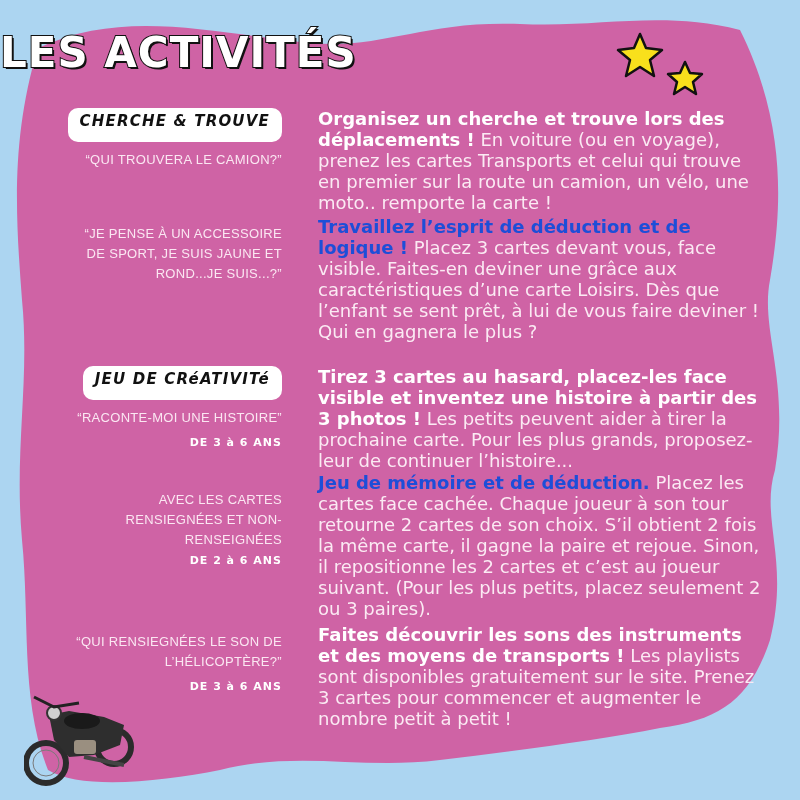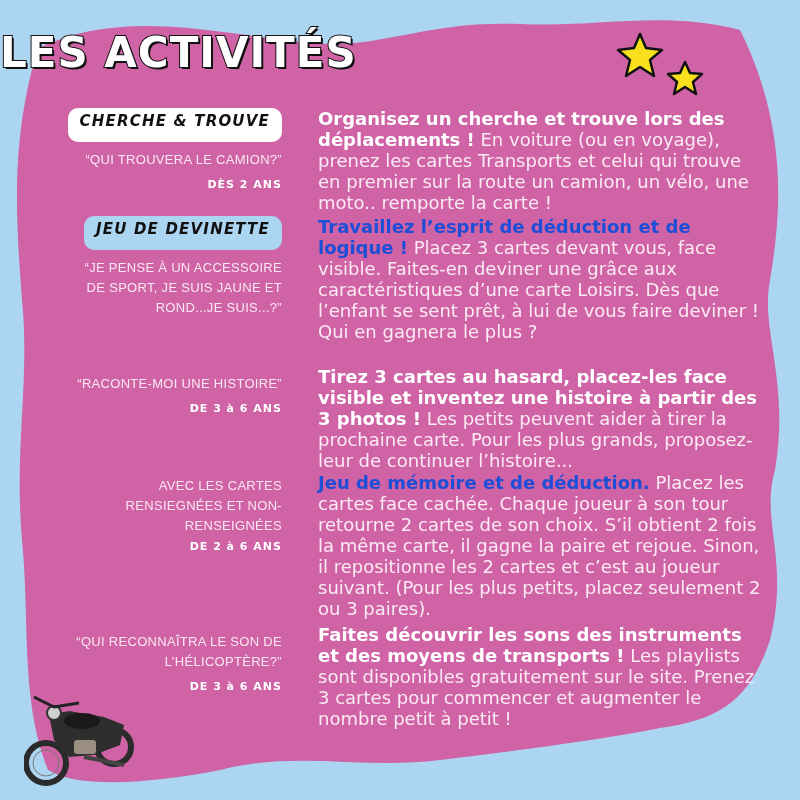--- a/index.html
+++ b/index.html
@@ -37,52 +37,51 @@
   <g stroke="#111" stroke-width="2.5" stroke-linejoin="round" fill="#f8e01c">
     <polygon points="28,4 34,18 50,20 38,30 42,46 28,37 14,46 18,30 6,20 22,18"></polygon>
     <polygon points="73,32 78,43 90,44 81,52 84,64 73,57 62,64 65,52 56,44 68,43"></polygon>
   </g>
 </svg>
 
 <div class="row" style="top:108px">
   <div class="left">
     <span class="tag white">CHERCHE &amp; TROUVE</span>
     <div class="quote">“QUI TROUVERA LE CAMION?”</div>
-    <div class="age">DÈS 2 ANS</div>
   </div>
   <div class="right"><b>Organisez un cherche et trouve lors des déplacements !</b><span> En voiture (ou en voyage), prenez les cartes Transports et celui qui trouve en premier sur la route un camion, un vélo, une moto.. remporte la carte !</span></div>
 </div>
 
 <div class="row" style="top:216px">
   <div class="left">
-    <span class="tag blue">JEU DE DEVINETTE</span>
     <div class="quote" style="width:220px;margin-left:auto">“JE PENSE À UN ACCESSOIRE DE SPORT, JE SUIS JAUNE ET ROND...JE SUIS...?”</div>
   </div>
   <div class="right"><b class="blue">Travaillez l’esprit de déduction et de logique !</b><span> Placez 3 cartes devant vous, face visible. Faites-en deviner une grâce aux caractéristiques d’une carte Loisirs. Dès que l’enfant se sent prêt, à lui de vous faire deviner ! Qui en gagnera le plus ?</span></div>
 </div>
 
 <div class="row" style="top:366px">
   <div class="left">
+    <span class="tag white">JEU DE CRéATIVITé</span>
     <div class="quote">“RACONTE-MOI UNE HISTOIRE”</div>
     <div class="age">DE 3 à 6 ANS</div>
   </div>
   <div class="right"><b>Tirez 3 cartes au hasard, placez-les face visible et inventez une histoire à partir des 3 photos !</b><span> Les petits peuvent aider à tirer la prochaine carte. Pour les plus grands, proposez-leur de continuer l’histoire...</span></div>
 </div>
 
 <div class="row" style="top:472px">
   <div class="left">
-    <div class="quote" style="width:210px;margin-left:auto;margin-top:4px">AVEC LES CARTES RENSIEGNÉES ET NON-RENSEIGNÉES</div>
+    <div class="quote" style="width:210px;margin-left:auto;margin-top:18px">AVEC LES CARTES RENSIEGNÉES ET NON-RENSEIGNÉES</div>
     <div class="age" style="margin-top:4px">DE 2 à 6 ANS</div>
   </div>
   <div class="right"><b class="blue">Jeu de mémoire et de déduction.</b><span> Placez les cartes face cachée. Chaque joueur à son tour retourne 2 cartes de son choix. S’il obtient 2 fois la même carte, il gagne la paire et rejoue. Sinon, il repositionne les 2 cartes et c’est au joueur suivant. (Pour les plus petits, placez seulement 2 ou 3 paires).</span></div>
 </div>
 
 <div class="row" style="top:624px">
   <div class="left">
-    <div class="quote" style="width:220px;margin-left:auto">“QUI RECONNAÎTRA LE SON DE L’HÉLICOPTÈRE?”</div>
+    <div class="quote" style="width:220px;margin-left:auto">“QUI RENSIEGNÉES LE SON DE L’HÉLICOPTÈRE?”</div>
     <div class="age">DE 3 à 6 ANS</div>
   </div>
   <div class="right"><b>Faites découvrir les sons des instruments et des moyens de transports !</b><span> Les playlists sont disponibles gratuitement sur le site. Prenez 3 cartes pour commencer et augmenter le nombre petit à petit !</span></div>
 </div>
 
 <svg class="moto" viewBox="0 0 115 105">
   <circle cx="22" cy="78" r="20" fill="none" stroke="#2b2b2b" stroke-width="6"></circle>
   <circle cx="22" cy="78" r="13" fill="none" stroke="#7a7a7a" stroke-width="1"></circle>
   <circle cx="90" cy="62" r="17" fill="none" stroke="#2b2b2b" stroke-width="6"></circle>
   <path d="M25 30 L45 26 L80 32 L100 40 L96 60 L70 70 L45 72 L30 55 Z" fill="#2e2e2e"></path>

